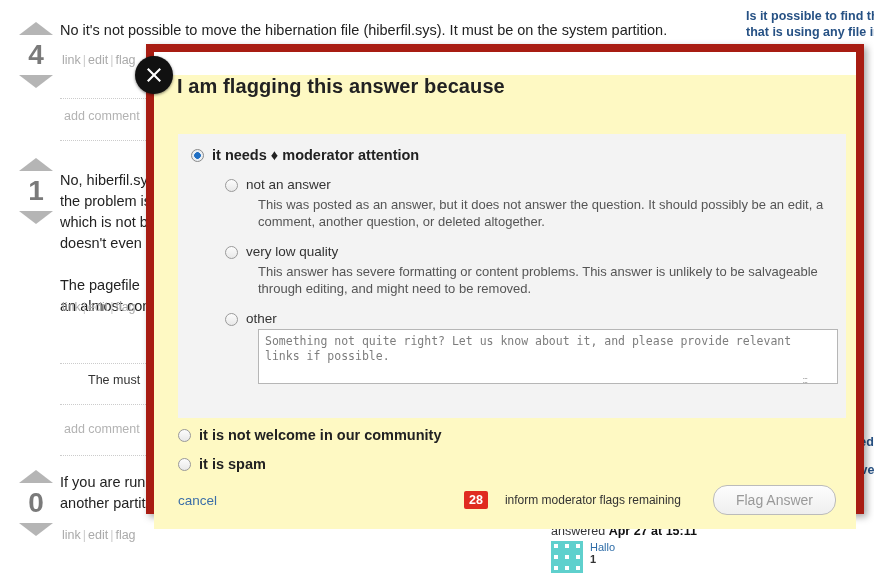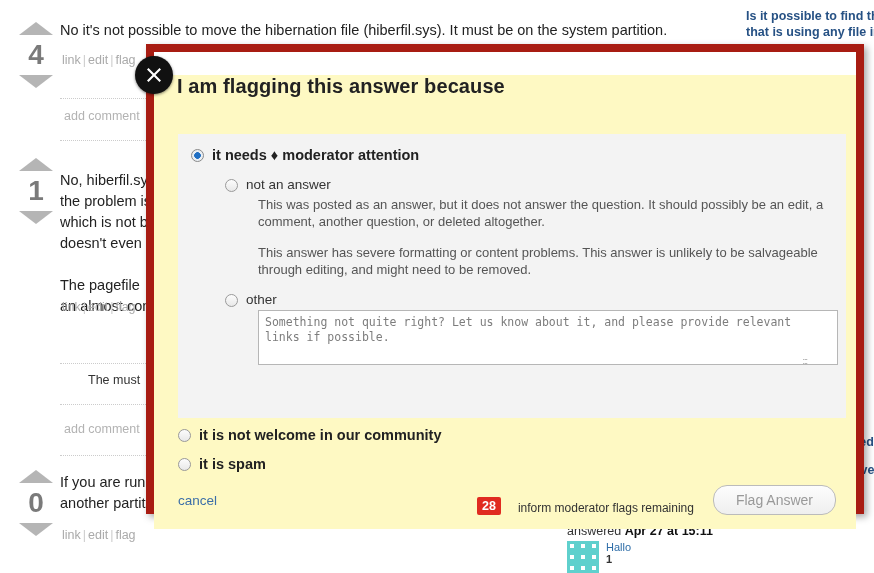--- a/index.html
+++ b/index.html
@@ -41,21 +41,21 @@
   .add-comment {
     position: absolute; font-size: 12.5px; color: #b3b3b3; text-align: center;
   }
   .divider {
     position: absolute; left: 60px; border-top: 1px dotted #ccc; height: 0;
   }
   .comment-txt {
     position: absolute; font-size: 12.5px; color: #333;
   }
 
-  .answered-block { position: absolute; left: 567px; top: 524px; font-size: 12.5px; }
+  .answered-block { position: absolute; left: 551px; top: 524px; font-size: 12.5px; }
   .answered-line { color: #333; }
   .answered-line b { color: #111; }
   .user-row { display: flex; align-items: flex-start; margin-top: 3px; }
   .avatar {
     width: 32px; height: 32px;
     background:
       radial-gradient(circle at 5px 5px, #fff 2.2px, transparent 2.4px),
       radial-gradient(circle at 16px 5px, #fff 2.2px, transparent 2.4px),
       radial-gradient(circle at 27px 5px, #fff 2.2px, transparent 2.4px),
       radial-gradient(circle at 5px 16px, #fff 2.2px, transparent 2.4px),
@@ -147,28 +147,28 @@
   .bottom-opts { position: absolute; left: 24px; top: 352px; }
   .bottom-opt { display: flex; align-items: flex-start; margin-bottom: 13px; }
 
   .modal-footer {
     position: absolute; left: 24px; right: 20px; bottom: 14px;
     display: flex; align-items: center;
   }
   .cancel-link {
     font-size: 13.5px; color: #3b6ea8; text-decoration: none; cursor: pointer;
   }
-  .footer-right { margin-left: auto; display: flex; align-items: flex-end; }
+  .footer-right { margin-left: auto; display: flex; align-items: center; }
   .flag-badge {
     background: #e02b20; color: #fff; font-size: 12.5px; font-weight: bold;
     padding: 2px 5px; border-radius: 2px; line-height: 14px;
   }
   .flag-remaining { font-size: 12px; color: #333; margin-left: 17px; }
   .flag-submit {
-    margin-left: 19px; font-size: 14px; color: #999;
+    margin-left: 32px; font-size: 14px; color: #999;
     background: linear-gradient(#fdfdfd,#efefef);
     border: 1px solid #bbb; border-radius: 14px;
     padding: 6px 22px; cursor: pointer;
     font-family: "Liberation Sans", sans-serif;
   }
 </style>
 </head>
 <body>
 
 <div id="page">
@@ -285,20 +285,24 @@
 
             <div class="sub-opt">
               <div class="opt-row">
                 <div class="radio"></div>
                 <div class="opt-label-sub">not an answer</div>
               </div>
               <div class="opt-desc">This was posted as an answer, but it does not answer the question. It should possibly be an edit, a comment, another question, or deleted altogether.</div>
             </div>
 
             <div class="sub-opt">
+              <div class="opt-row">
+                <div class="radio"></div>
+                <div class="opt-label-sub">very low quality</div>
+              </div>
               <div class="opt-desc">This answer has severe formatting or content problems. This answer is unlikely to be salvageable through editing, and might need to be removed.</div>
             </div>
 
             <div class="sub-opt">
               <div class="opt-row">
                 <div class="radio"></div>
                 <div class="opt-label-sub">other</div>
               </div>
               <div class="ta-wrap">
                 <textarea class="flag-textarea" placeholder="Something not quite right? Let us know about it, and please provide relevant links if possible." style=""></textarea>

